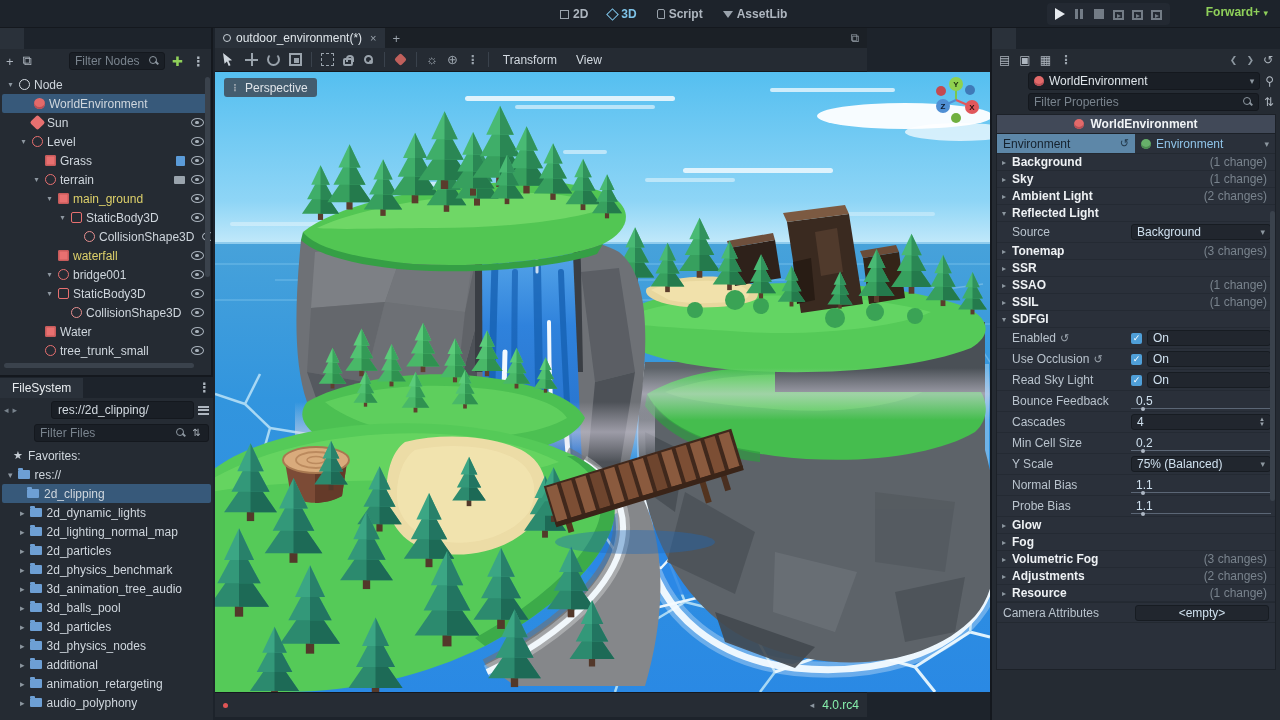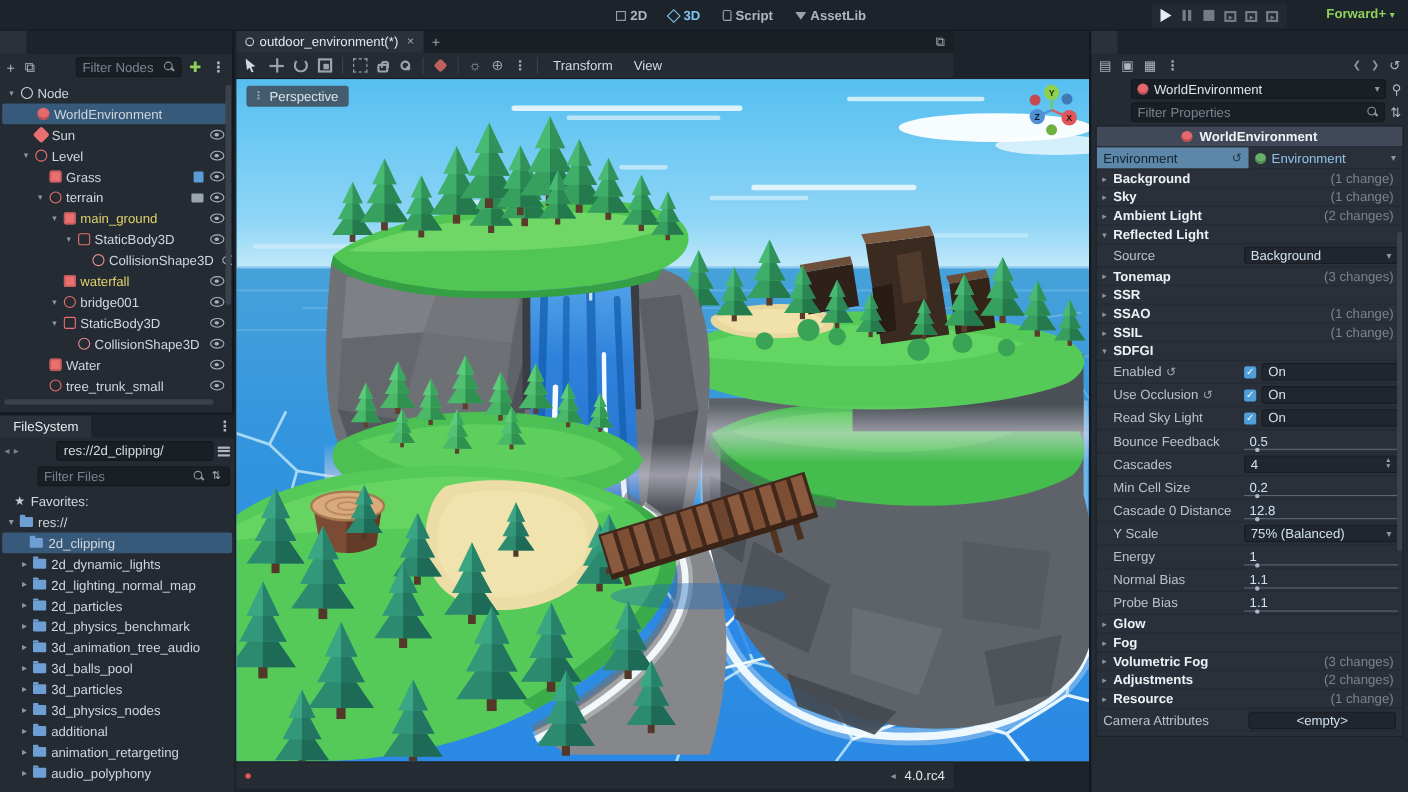--- a/index.html
+++ b/index.html
@@ -114,21 +114,21 @@
   .vt-sun { color:#9aa3ac; font-size:13px; width:auto; height:auto; line-height:13px; }
   .vt-div { width:1px; height:15px; background:#3a424c; }
   .vp-menu { color:#d3dae1; padding:0 5px; }
   .viewport { position:relative; width:775px; height:620px; overflow:hidden; background:#5ec5f2; }
   .persp-btn { position:absolute; left:9px; top:6px; height:19px; background:rgba(62,70,80,.82); color:#dfe4e9;
     display:flex; align-items:center; gap:5px; padding:0 9px 0 6px; border-radius:3px; z-index:5; }
   .bottom-bar { height:25px; background:#262c34; display:flex; align-items:center; gap:2px; padding:0 8px; border-top:1px solid #14181e; }
   .bb-item { padding:3px 8px; color:#cfd6dd; display:flex; align-items:center; gap:4px; }
   .reddot { width:5px; height:5px; border-radius:50%; background:#e05555; }
   .bottom-bar .sp { flex:1; }
-  .version { color:#e5e5e5; }
+  .version { color:#86efac; }
 
   
   .right { position:absolute; right:0; top:28px; width:290px; height:692px; background:#252b33; border-left:2px solid #14181e; }
   .insp-toolbar { display:flex; align-items:center; gap:9px; height:21px; padding:0 7px; color:#aeb6bf; }
   .insp-toolbar .sp { flex:1; }
   .obj-row { display:flex; align-items:center; gap:5px; padding:2px 6px; }
   .obj-sel { flex:1; height:18px; display:flex; align-items:center; gap:5px; padding:0 5px; color:#dfe5ea; }
   .obj-sel .sp { flex:1; }
   .filter-row { display:flex; align-items:center; gap:5px; padding:1px 6px 3px; }
   .insp-body { position:relative; height:556px; overflow:hidden; border-top:1px solid #1a1f26; background:#2a303a; margin:0 4px; border:1px solid #1c2128; }
@@ -1063,62 +1063,36 @@
 
             <span class="val">
 
               <span class="vwell">
                 <span>0.2</span>
                 <span class="sp"></span>
 
               </span>
             </span>
           </div>
-          <div class="irow t-spin" style="--d: 1;">
-
-            <span class="ilabel">Cascade 0 Distance</span>
-
-            <span class="val">
-
-              <span class="vwell">
-                <span>12.8</span>
-                <span class="sp"></span>
-
-              </span>
-            </span>
-          </div>
           <div class="irow t-dropdown2" style="--d: 1;">
 
             <span class="ilabel">Y Scale</span>
 
             <span class="val">
 
               <span class="vwell">
                 <span>75% (Balanced)</span>
                 <span class="sp"></span>
 
                 <span class="chev">▾</span>
               </span>
             </span>
           </div>
           <div class="irow t-spin" style="--d: 1;">
 
-            <span class="ilabel">Energy</span>
-
-            <span class="val">
-
-              <span class="vwell">
-                <span>1</span>
-                <span class="sp"></span>
-
-              </span>
-            </span>
-          </div>
-          <div class="irow t-spin" style="--d: 1;">
-
             <span class="ilabel">Normal Bias</span>
 
             <span class="val">
 
               <span class="vwell">
                 <span>1.1</span>
                 <span class="sp"></span>
 
               </span>
             </span>

